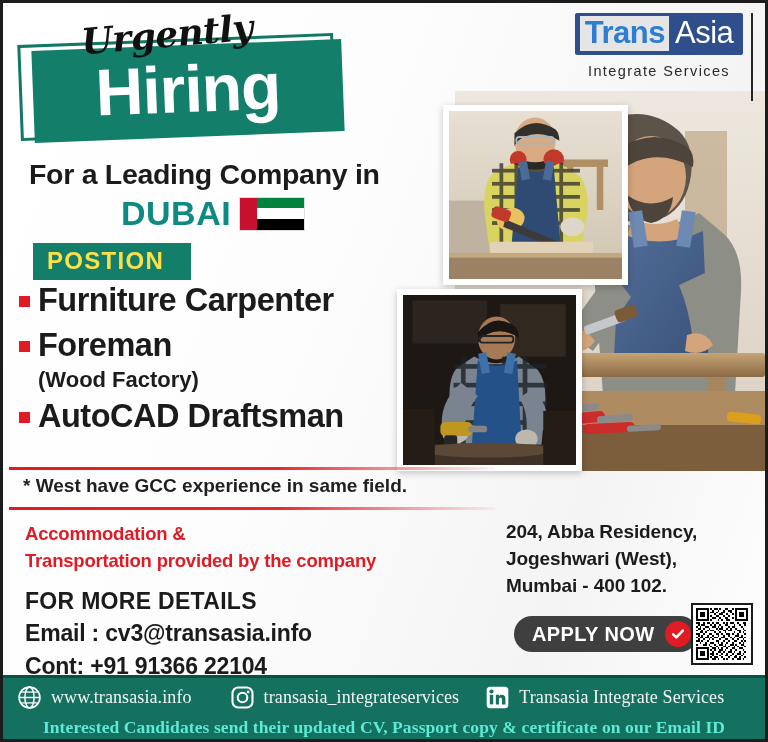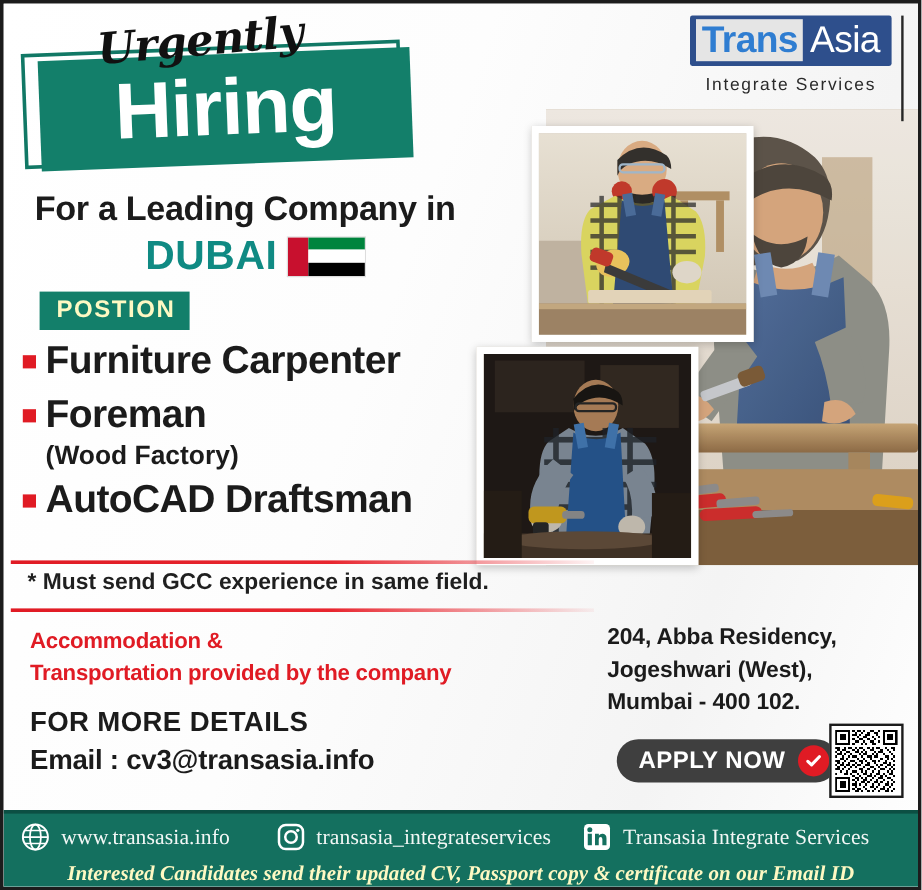--- a/index.html
+++ b/index.html
@@ -162,25 +162,25 @@
   .flag-stripes { flex: 1; display: flex; flex-direction: column; }
   .flag-green { flex: 1; background: #00843d; }
   .flag-white { flex: 1; background: #ffffff; }
   .flag-black { flex: 1; background: #000000; }
 
   
   .position-badge {
     position: absolute;
     left: 30px; top: 240px;
     background: #137f6a;
-    color: #fef9c3;
-    font-size: 20px;
+    color: #fde047;
+    font-size: 24px;
     font-weight: bold;
     letter-spacing: 1.3px;
-    padding: 4px 12px 5px 14px;
+    padding: 4px 27px 5px 14px;
     z-index: 25;
   }
 
   
   .positions {
     position: absolute;
     left: 16px; top: 276px;
     width: 400px;
     z-index: 25;
   }
@@ -377,27 +377,26 @@
     font-size: 18px;
     letter-spacing: 0.1px;
   }
   .f-icon { flex: none; display: flex; align-items: center; }
   .f-icon svg { display: block; }
   .footer-bottom {
     height: 26px;
     display: flex;
     align-items: center;
     justify-content: center;
-    color: #fef9c3;
+    color: #5eead4;
     font-family: "Liberation Serif", serif;
     font-weight: bold;
     font-size: 17.5px;
     letter-spacing: 0.1px;
     padding-bottom: 3px;
-    font-style: italic;
   }
 </style>
 </head>
 <body>
 
 <div class="ad">
   <div class="canvas"></div>
 
   <div class="collage">
 
@@ -595,31 +594,32 @@
       <span class="pos-label">Foreman</span>
     </div>
     <div class="pos-sub">(Wood Factory)</div>
     <div class="pos-item">
       <span class="pos-bullet"></span>
       <span class="pos-label">AutoCAD Draftsman</span>
     </div>
   </div>
 
   <div class="gcc-rule top"></div>
-  <div class="gcc-note">* Must send GCC experience in same field.</div>
+  <div class="gcc-note">* West have GCC experience in same field.</div>
   <div class="gcc-rule bottom"></div>
 
   <div class="accom">
     <div>Accommodation &amp;</div>
     <div>Transportation provided by the company</div>
   </div>
 
   <div class="contact">
     <div class="contact-title">FOR MORE DETAILS</div>
     <div class="contact-line">Email : cv3@transasia.info</div>
+    <div class="contact-line">Cont: +91 91366 22104</div>
   </div>
 
   <div class="address">
     <div>204, Abba Residency,</div>
     <div>Jogeshwari (West),</div>
     <div>Mumbai - 400 102.</div>
   </div>
 
   <div class="apply-btn">
     <span class="apply-label">APPLY NOW</span>

